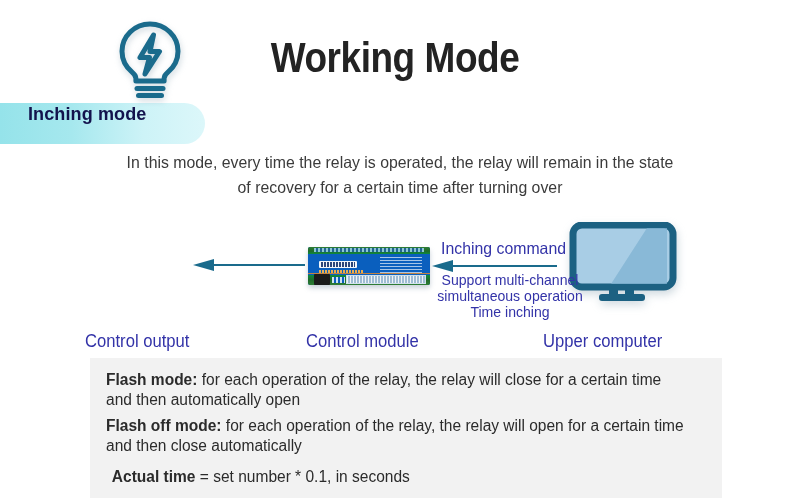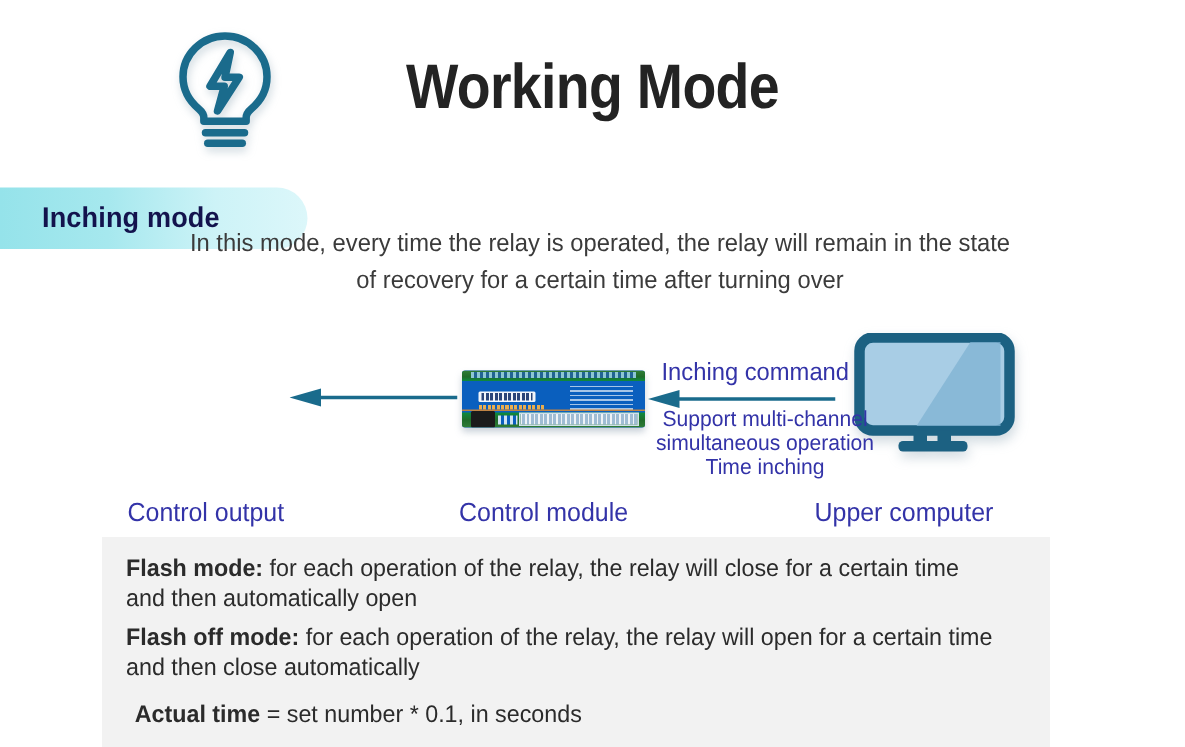--- a/index.html
+++ b/index.html
@@ -37,22 +37,21 @@
   .mode-badge {
     position: absolute;
     left: 0;
     top: 103px;
     width: 205px;
     height: 41px;
     border-top-right-radius: 21px;
     border-bottom-right-radius: 21px;
     background: linear-gradient(to right, #95e3ea 0%, #a6e8ee 35%, #cdf3f7 70%, #dcf7fa 100%);
     display: flex;
-    align-items: center;
-    margin-top: 22px;
+    align-items: flex-start;
   }
   .mode-badge-label {
     margin-left: 28px;
     font-size: 19px;
     font-weight: bold;
     color: #13134d;
     letter-spacing: 0.1px;
     transform: scaleX(0.95);
     transform-origin: left center;
   }
@@ -200,21 +199,21 @@
     transform: scaleX(0.95);
     transform-origin: left top;
   }
   .fl-output { left: 85px; }
   .fl-module { left: 306px; }
   .fl-upper  { left: 543px; }
 
   
   .notes-panel {
     position: absolute;
-    left: 68px;
+    left: 90px;
     top: 358px;
     width: 632px;
     height: 140px;
     background: #f2f2f2;
     box-sizing: border-box;
     padding: 12px 16px 0 16px;
   }
   .note {
     color: #2b2b2b;
     font-size: 16px;

